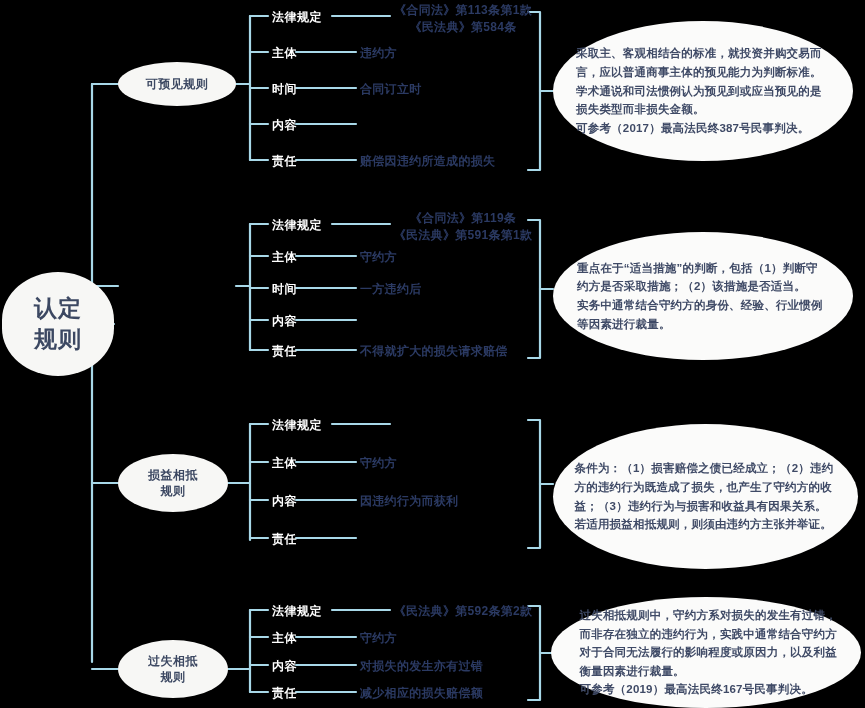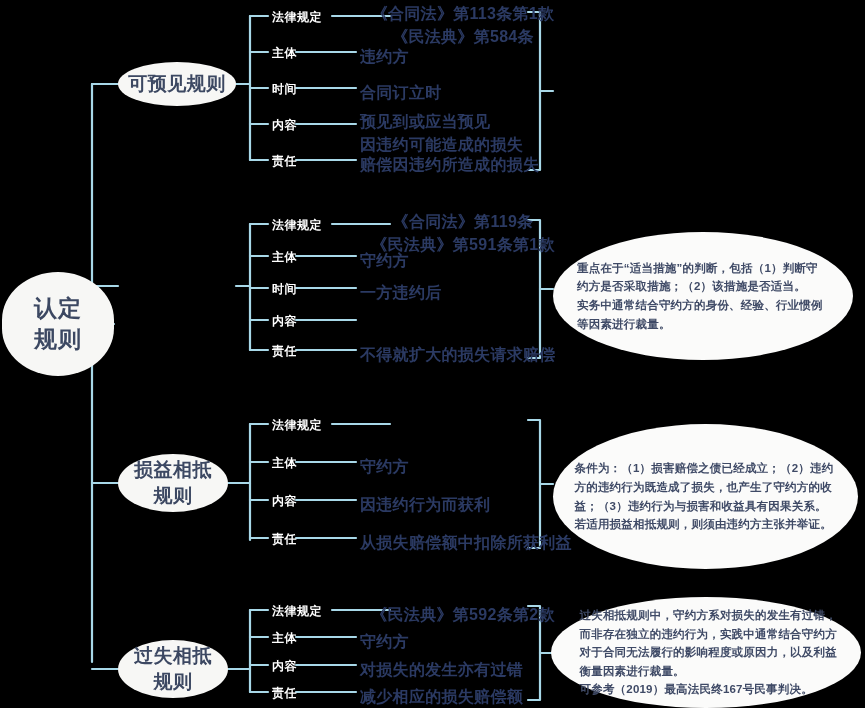--- a/index.html
+++ b/index.html
@@ -18,36 +18,36 @@
     display:flex;flex-direction:column;align-items:center;justify-content:center;
     color:#3c4862;font-weight:bold;font-size:23px;line-height:1.35;
     letter-spacing:1px;
   }
   .root-node span{display:block;}
 
   
   .branch-node{
     position:absolute;background:#f7f7f5;border-radius:50%/50%;
     display:flex;flex-direction:column;align-items:center;justify-content:center;
-    color:#3c4862;font-weight:bold;font-size:19px;line-height:1.35;
+    color:#3c4862;font-weight:bold;font-size:12px;line-height:1.35;
     text-align:center;letter-spacing:.5px;
   }
   .branch-node.b1{left:118px;top:62px;width:118px;height:44px;}
   .branch-node.b2{left:118px;top:264px;width:118px;height:44px;}
   .branch-node.b3{left:118px;top:454px;width:110px;height:58px;align-items:center;}
   .branch-node.b4{left:118px;top:640px;width:110px;height:58px;}
 
   
   .sub-label{
     position:absolute;font-size:12px;font-weight:bold;color:#ffffff;
     white-space:nowrap;letter-spacing:.5px;
   }
   
   .sub-value{
-    position:absolute;font-size:16px;font-weight:bold;color:#2b3a63;
+    position:absolute;font-size:12px;font-weight:bold;color:#2b3a63;
     white-space:nowrap;letter-spacing:.3px;line-height:1.45;
   }
   .sub-value.two-line{white-space:normal;width:230px;}
   .sub-value.ctr{text-align:center;width:210px;}
 
   
   .note{
     position:absolute;background:#fbfbfa;border-radius:50%;
     display:flex;align-items:center;justify-content:center;
   }
@@ -157,53 +157,54 @@
   </div>
 
   <div class="sub-label" style="left:272px;top:9px;">法律规定</div>
   <div class="sub-value ctr" style="left: 358px; top: 2px; white-space: pre-line;">《合同法》第113条第1款
 《民法典》第584条</div>
   <div class="sub-label" style="left:272px;top:45px;">主体</div>
   <div class="sub-value" style="left:360px;top:45px;">违约方</div>
   <div class="sub-label" style="left:272px;top:81px;">时间</div>
   <div class="sub-value" style="left:360px;top:81px;">合同订立时</div>
   <div class="sub-label" style="left:272px;top:117px;">内容</div>
-  <div class="sub-value two-line" style="left: 360px; top: 110px; white-space: pre-line;">预见到或应当预见
-因违约可能造成的损失</div>
   <div class="sub-label" style="left:272px;top:153px;">责任</div>
   <div class="sub-value" style="left:360px;top:153px;">赔偿因违约所造成的损失</div>
 
   <div class="sub-label" style="left:272px;top:217px;">法律规定</div>
   <div class="sub-value ctr" style="left: 358px; top: 210px; white-space: pre-line;">《合同法》第119条
 《民法典》第591条第1款</div>
   <div class="sub-label" style="left:272px;top:249px;">主体</div>
   <div class="sub-value" style="left:360px;top:249px;">守约方</div>
   <div class="sub-label" style="left:272px;top:281px;">时间</div>
   <div class="sub-value" style="left:360px;top:281px;text-align:center;">一方违约后</div>
   <div class="sub-label" style="left:272px;top:313px;">内容</div>
   <div class="sub-label" style="left:272px;top:343px;">责任</div>
   <div class="sub-value" style="left:360px;top:343px;">不得就扩大的损失请求赔偿</div>
 
   <div class="sub-label" style="left:272px;top:417px;">法律规定</div>
   <div class="sub-label" style="left:272px;top:455px;">主体</div>
   <div class="sub-value" style="left:360px;top:455px;">守约方</div>
   <div class="sub-label" style="left:272px;top:493px;">内容</div>
   <div class="sub-value" style="left:360px;top:493px;">因违约行为而获利</div>
   <div class="sub-label" style="left:272px;top:531px;">责任</div>
-  <div class="sub-value" style="left:360px;top:531px;">从损失赔偿额中扣除所获利益</div>
 
   <div class="sub-label" style="left:272px;top:603px;">法律规定</div>
   <div class="sub-value ctr" style="left:358px;top:603px;">《民法典》第592条第2款</div>
   <div class="sub-label" style="left:272px;top:630px;">主体</div>
   <div class="sub-value" style="left:360px;top:630px;">守约方</div>
   <div class="sub-label" style="left:272px;top:658px;">内容</div>
   <div class="sub-value" style="left:360px;top:658px;">对损失的发生亦有过错</div>
   <div class="sub-label" style="left:272px;top:685px;">责任</div>
   <div class="sub-value" style="left:360px;top:685px;">减少相应的损失赔偿额</div>
 
+  <div class="note n1">
+    <p style="white-space: pre-line;">采取主、客观相结合的标准，就投资并购交易而言，应以普通商事主体的预见能力为判断标准。学术通说和司法惯例认为预见到或应当预见的是损失类型而非损失金额。
+可参考（2017）最高法民终387号民事判决。</p>
+  </div>
   <div class="note n2">
     <p style="white-space: pre-line;">重点在于“适当措施”的判断，包括（1）判断守约方是否采取措施；（2）该措施是否适当。
 实务中通常结合守约方的身份、经验、行业惯例等因素进行裁量。</p>
   </div>
   <div class="note n3">
     <p>条件为：（1）损害赔偿之债已经成立；（2）违约方的违约行为既造成了损失，也产生了守约方的收益；（3）违约行为与损害和收益具有因果关系。若适用损益相抵规则，则须由违约方主张并举证。</p>
   </div>
   <div class="note n4">
     <p style="white-space: pre-line;">过失相抵规则中，守约方系对损失的发生有过错，而非存在独立的违约行为，实践中通常结合守约方对于合同无法履行的影响程度或原因力，以及利益衡量因素进行裁量。
 可参考（2019）最高法民终167号民事判决。</p>

